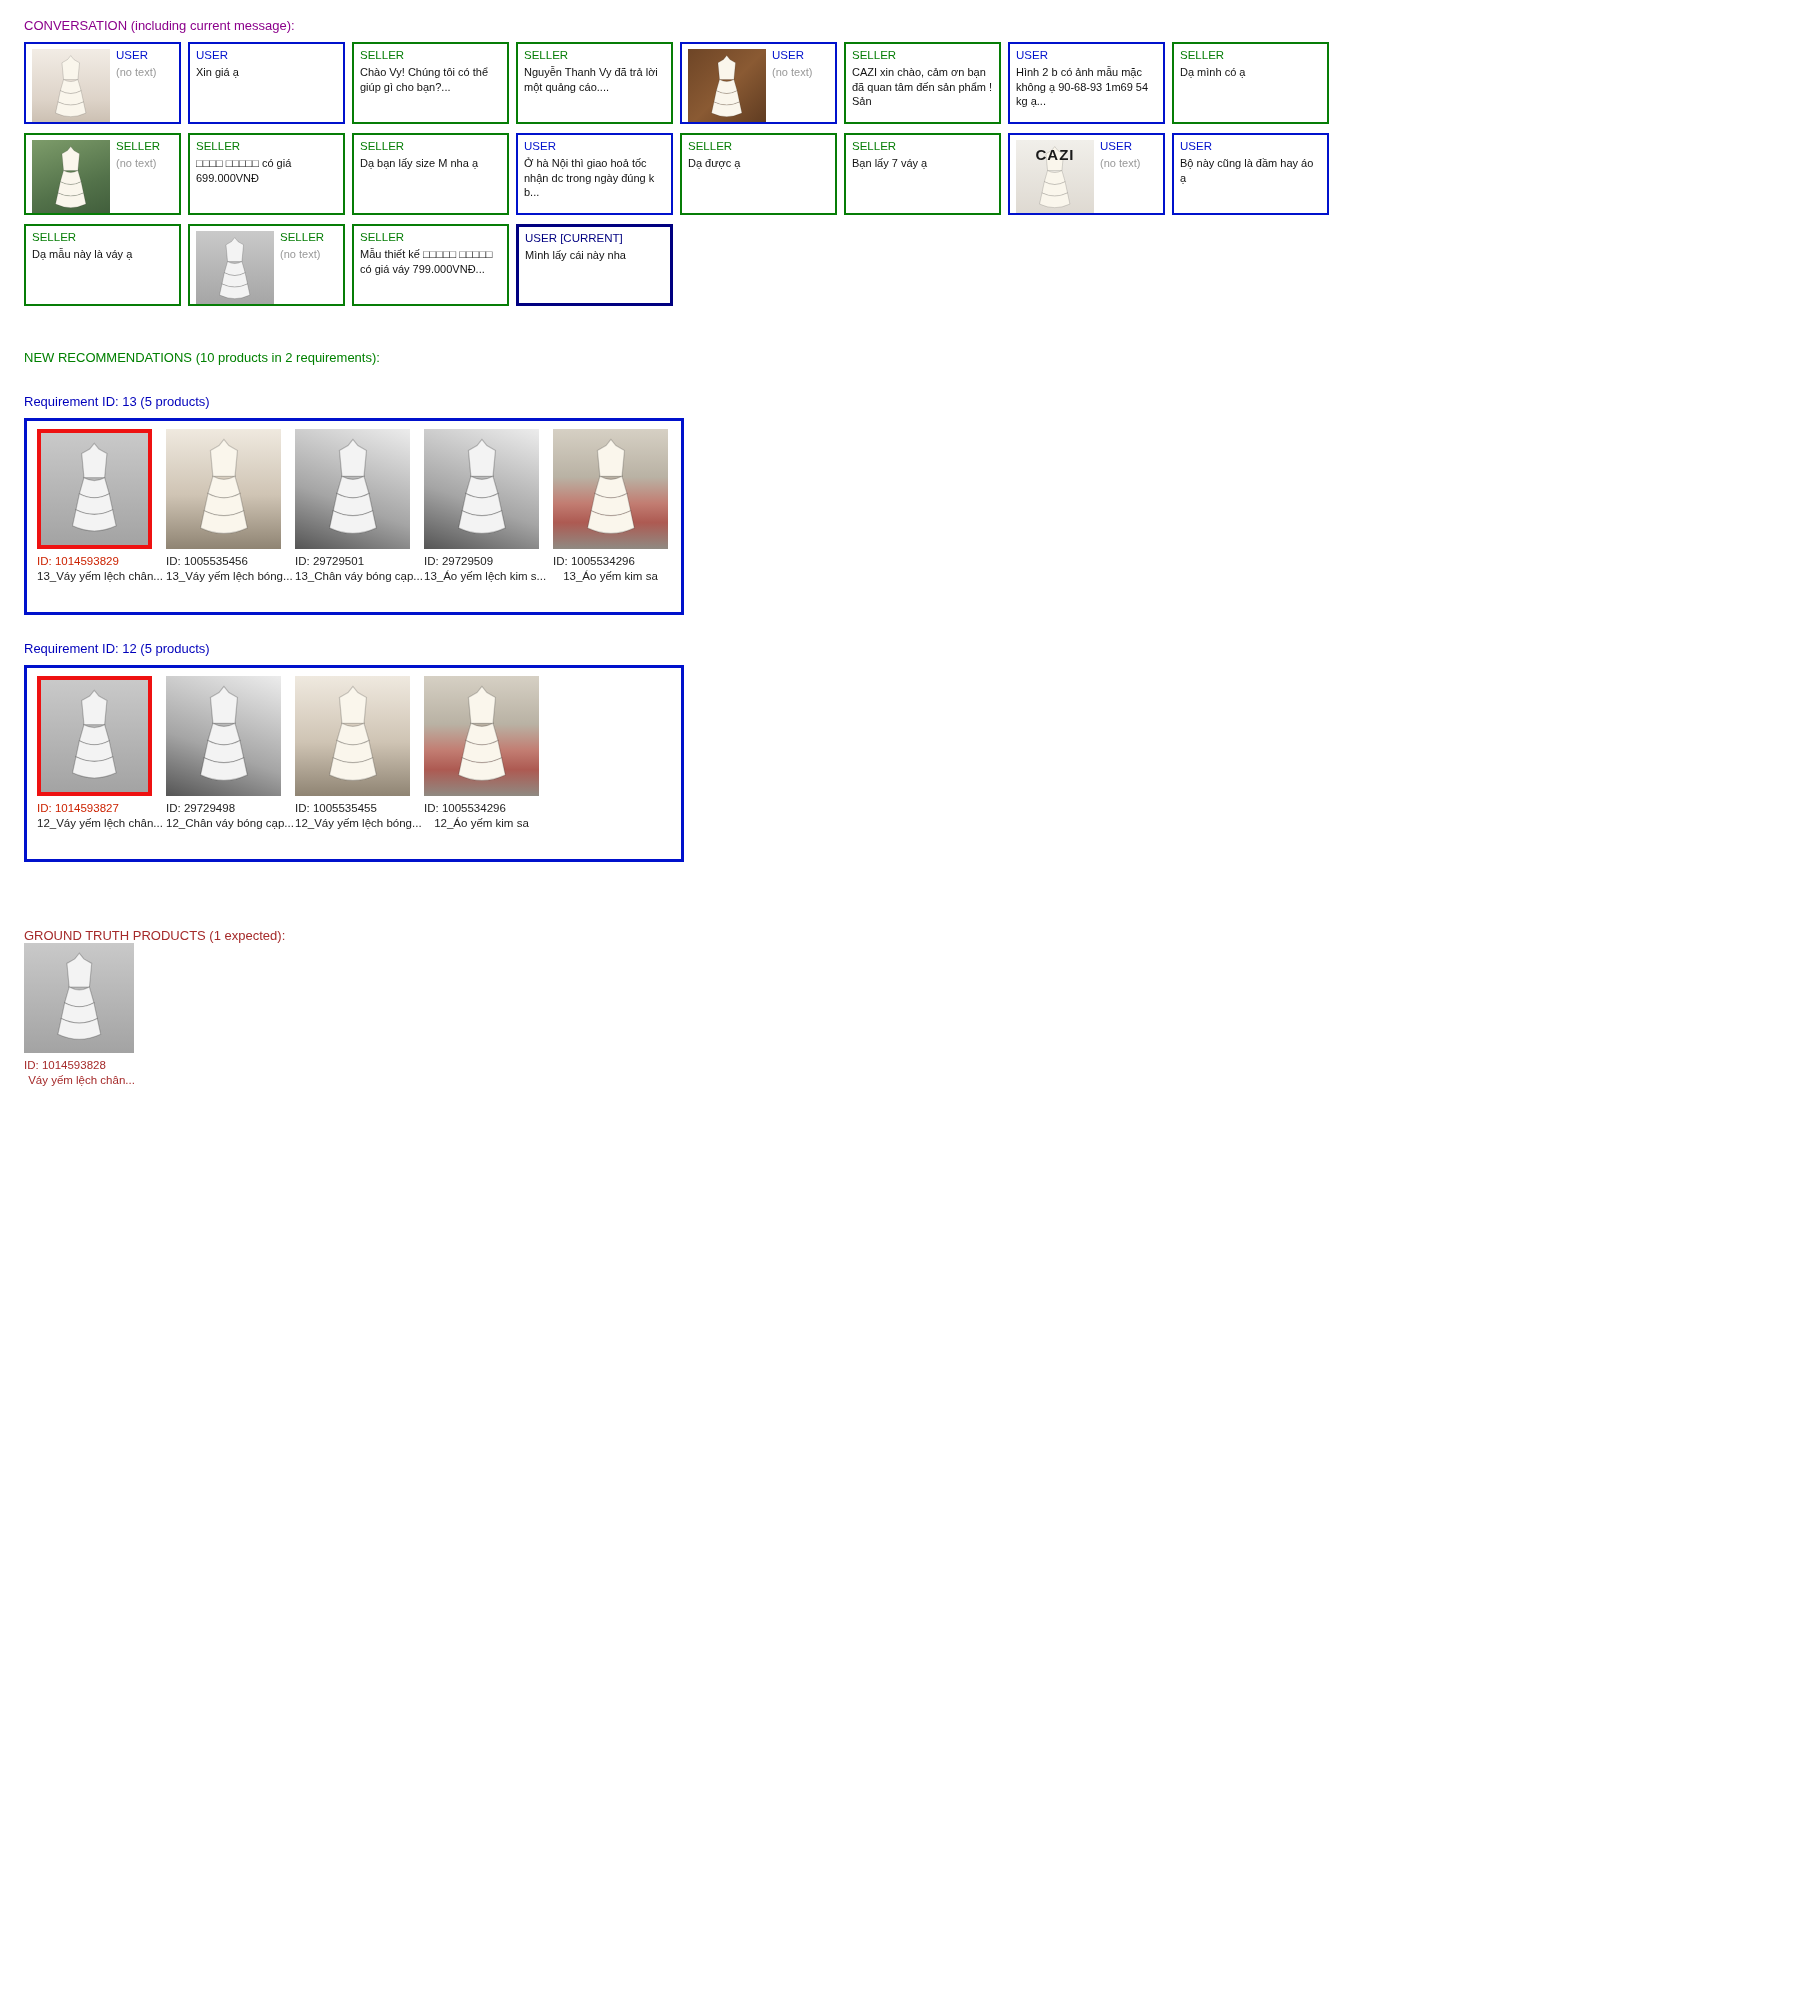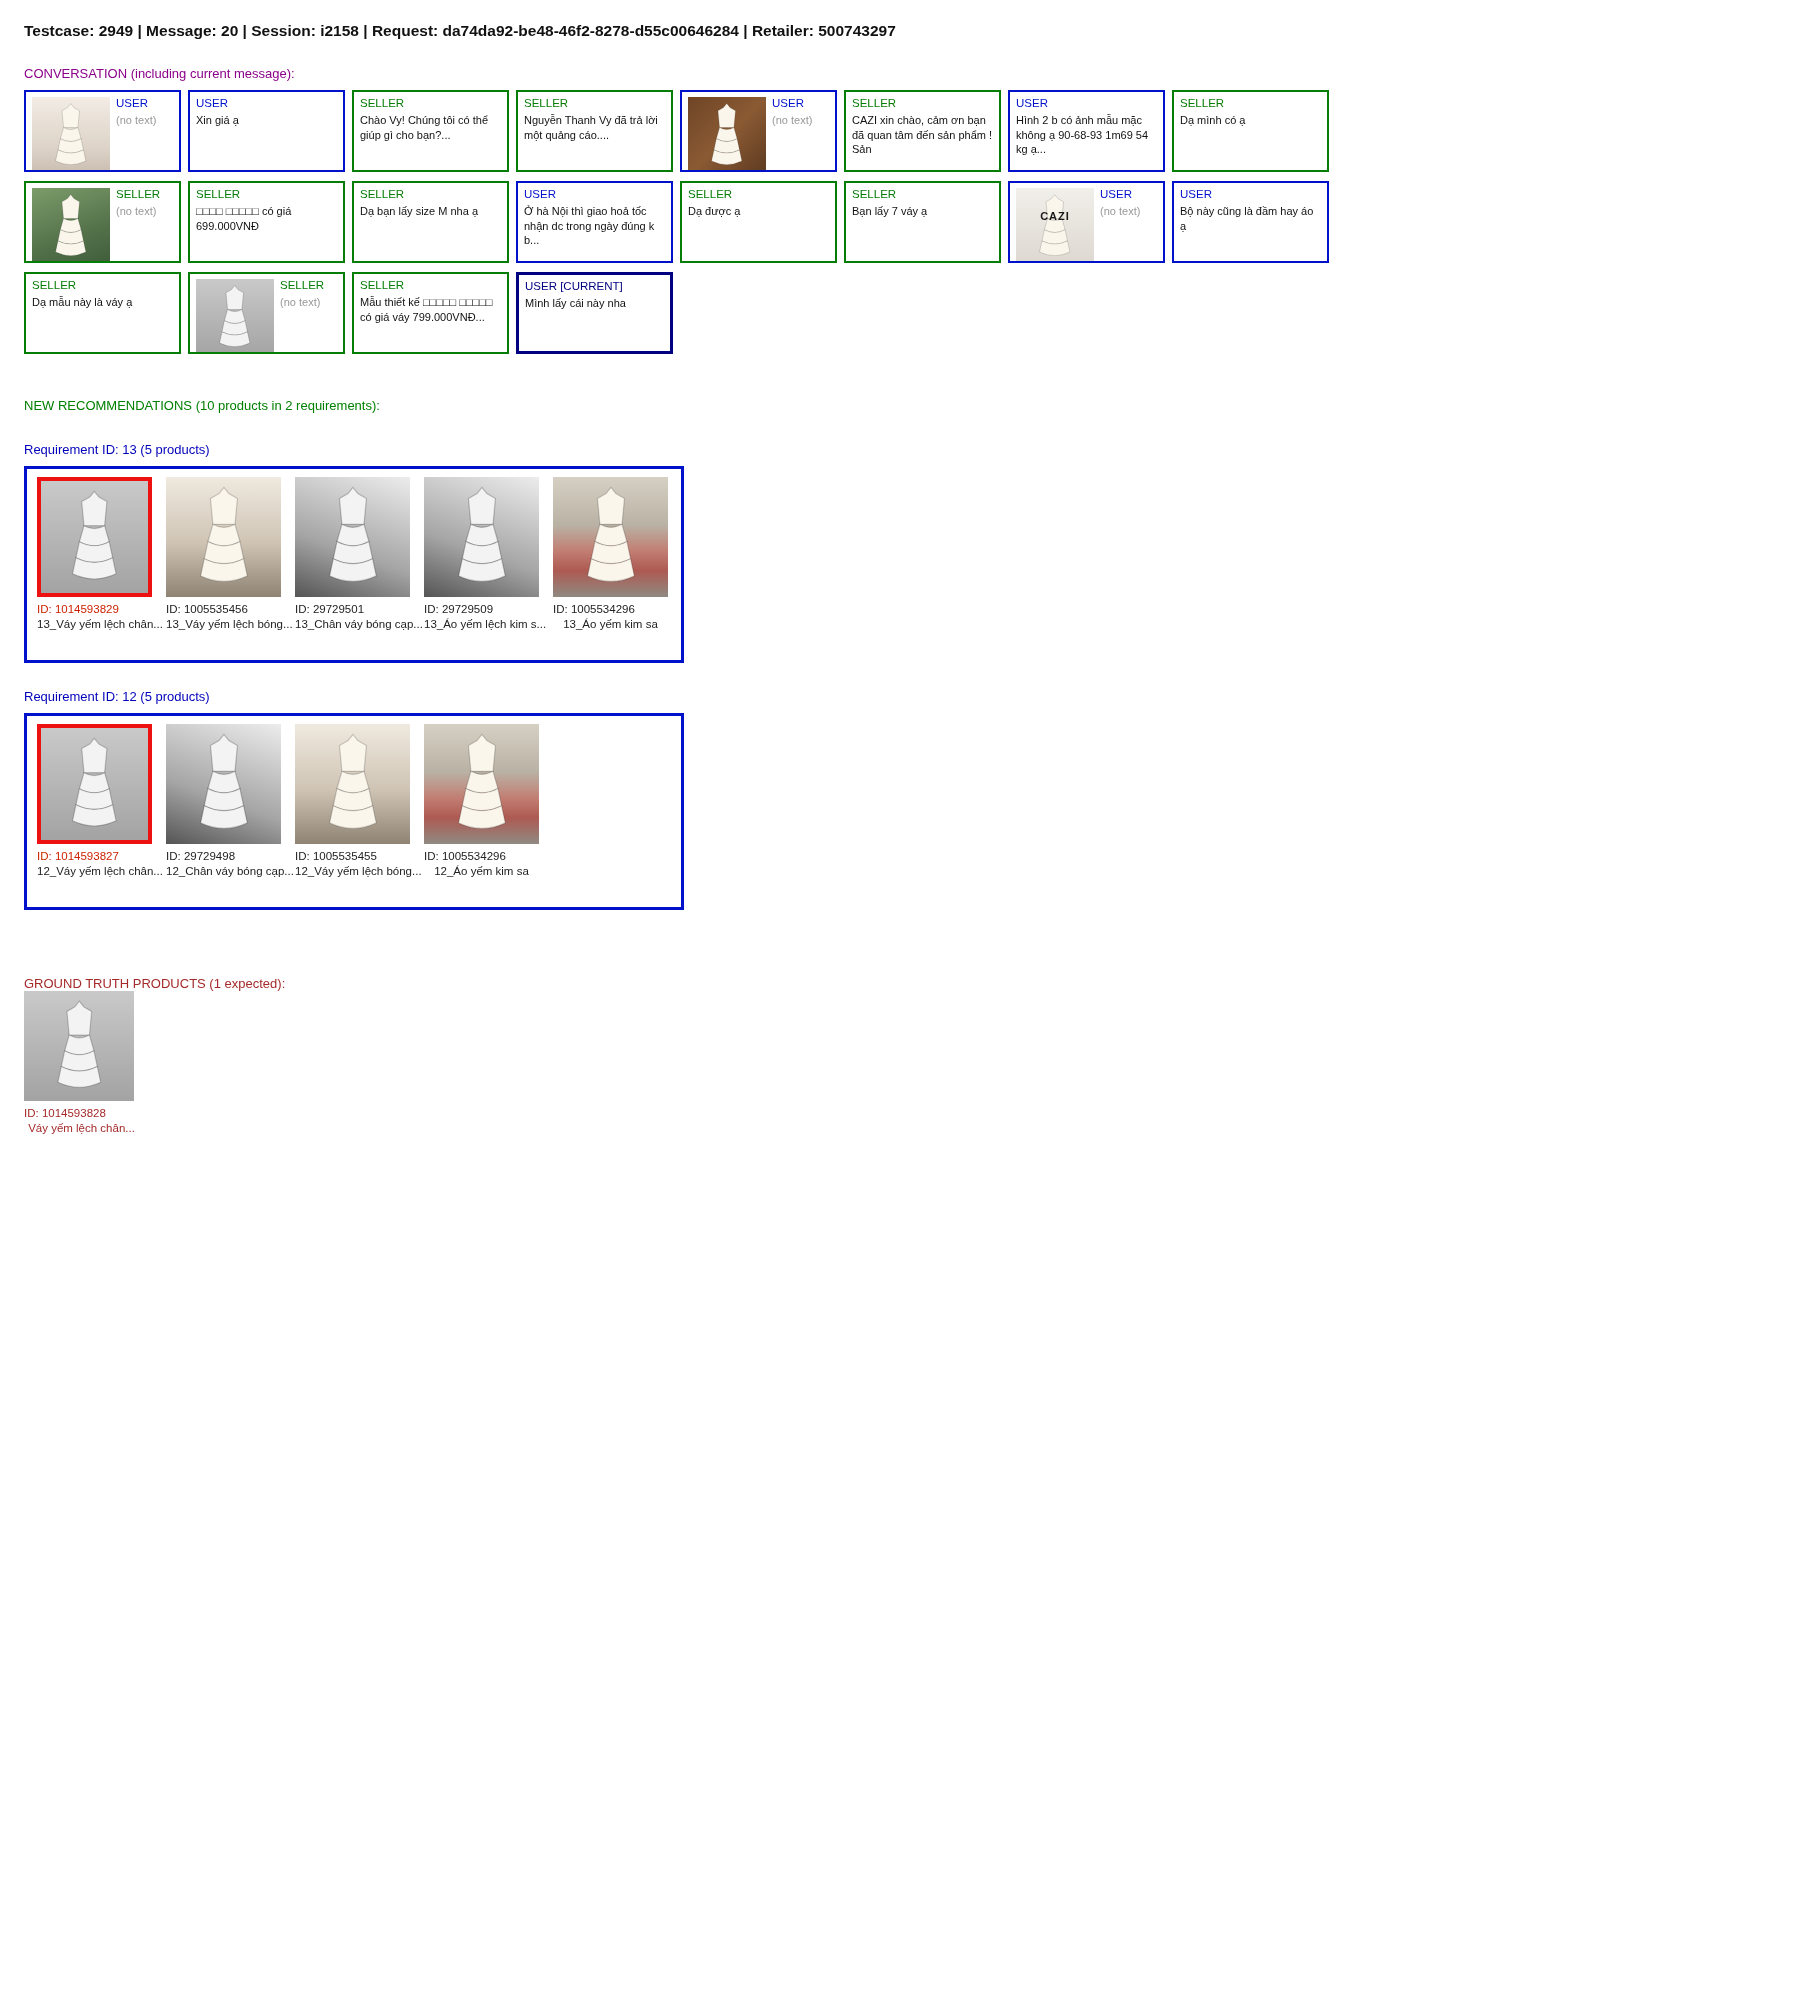--- a/index.html
+++ b/index.html
@@ -28,21 +28,21 @@
   .msg-card.seller .msg-role{color:var(--seller-border);}
   .msg-card.current .msg-role{color:var(--current-border);}
   .msg-text{font-size:11px;line-height:1.32;color:#111;}
   .msg-text.no-text{color:var(--no-text-gray);}
   .msg-body{flex:1 1 auto;min-width:0;}
   .msg-photo{width:78px;height:78px;flex:0 0 auto;}
 
   .photo{position:relative;overflow:hidden;background:#ddd;display:flex;}
   .photo svg{width:66%;height:86%;margin:auto;display:block;}
   .photo svg path{fill:#faf6ec;stroke:rgba(0,0,0,0.18);stroke-width:1;}
-  .img-text{position:absolute;top:22px;left:50%;transform:translateX(-50%);font-size:11px;font-weight:bold;color:#1a1a1a;letter-spacing:1px;}
+  .img-text{position:absolute;top:6px;left:50%;transform:translateX(-50%);font-size:15px;font-weight:bold;color:#1a1a1a;letter-spacing:1px;}
 
   .ph-white-room{background:linear-gradient(180deg,#f2ece5,#ddd3c8 65%,#c8bcae);}
   .ph-wood-floor{background:linear-gradient(135deg,#6e4526,#8a5a33 50%,#5d3a20);}
   .ph-grass-pool{background:linear-gradient(160deg,#7d9c6a,#53724a 60%,#3f5c3a);}
   .ph-store-rack{background:linear-gradient(180deg,#f1efea,#ddd8d0);}
   .ph-fringe-bw{background:linear-gradient(180deg,#c9c9c9,#a3a3a3);}
   .ph-fringe-bw svg path,.ph-selfie-bw svg path{fill:#f3f3f3;stroke:rgba(0,0,0,0.22);}
   .ph-mannequin{background:linear-gradient(180deg,#efe9df,#cfc4b4 55%,#8f8473);}
   .ph-selfie-bw{background:linear-gradient(200deg,#ececec,#a5a5a5 60%,#555);}
   .ph-temple{background:linear-gradient(180deg,#d6d0c4 0%,#b9b2a4 40%,#c27d72 62%,#ad5a52 78%,#8f8a82 100%);}
@@ -57,21 +57,20 @@
   .product-id.red{color:var(--id-red);}
   .product-name{font-size:11.5px;margin-top:3px;color:#222;white-space:nowrap;text-align:center;}
   .gt-row{display:flex;gap:14px;}
   .gt-row .product-image{width:110px;height:110px;}
   .gt-row .product-id,.gt-row .product-name{color:var(--ground-truth);}
 </style>
 </head>
 <body>
 
 <div class="page">
-  <div class="page-title">Testcase: 2949 | Message: 20 | Session: i2158 | Request: da74da92-be48-46f2-8278-d55c00646284 | Retailer: 500743297</div>
 
   <div class="section-title conv-title">CONVERSATION (including current message):</div>
   <div class="conv-grid" id="conv-grid">
       <div class="msg-card user">
     <div class="msg-photo photo ph-white-room">
           <svg viewBox="0 0 60 84">
             <path d="M30 2 L26 7 L19 11 L21 32 L39 32 L41 11 L34 7 Z"></path>
             <path d="M21 32 L17 46 Q30 53 43 46 L39 32 Q30 37 21 32 Z"></path>
             <path d="M17 46 L14 60 Q30 68 46 60 L43 46 Q30 53 17 46 Z"></path>
             <path d="M14 60 L11 74 Q30 83 49 74 L46 60 Q30 68 14 60 Z"></path>

